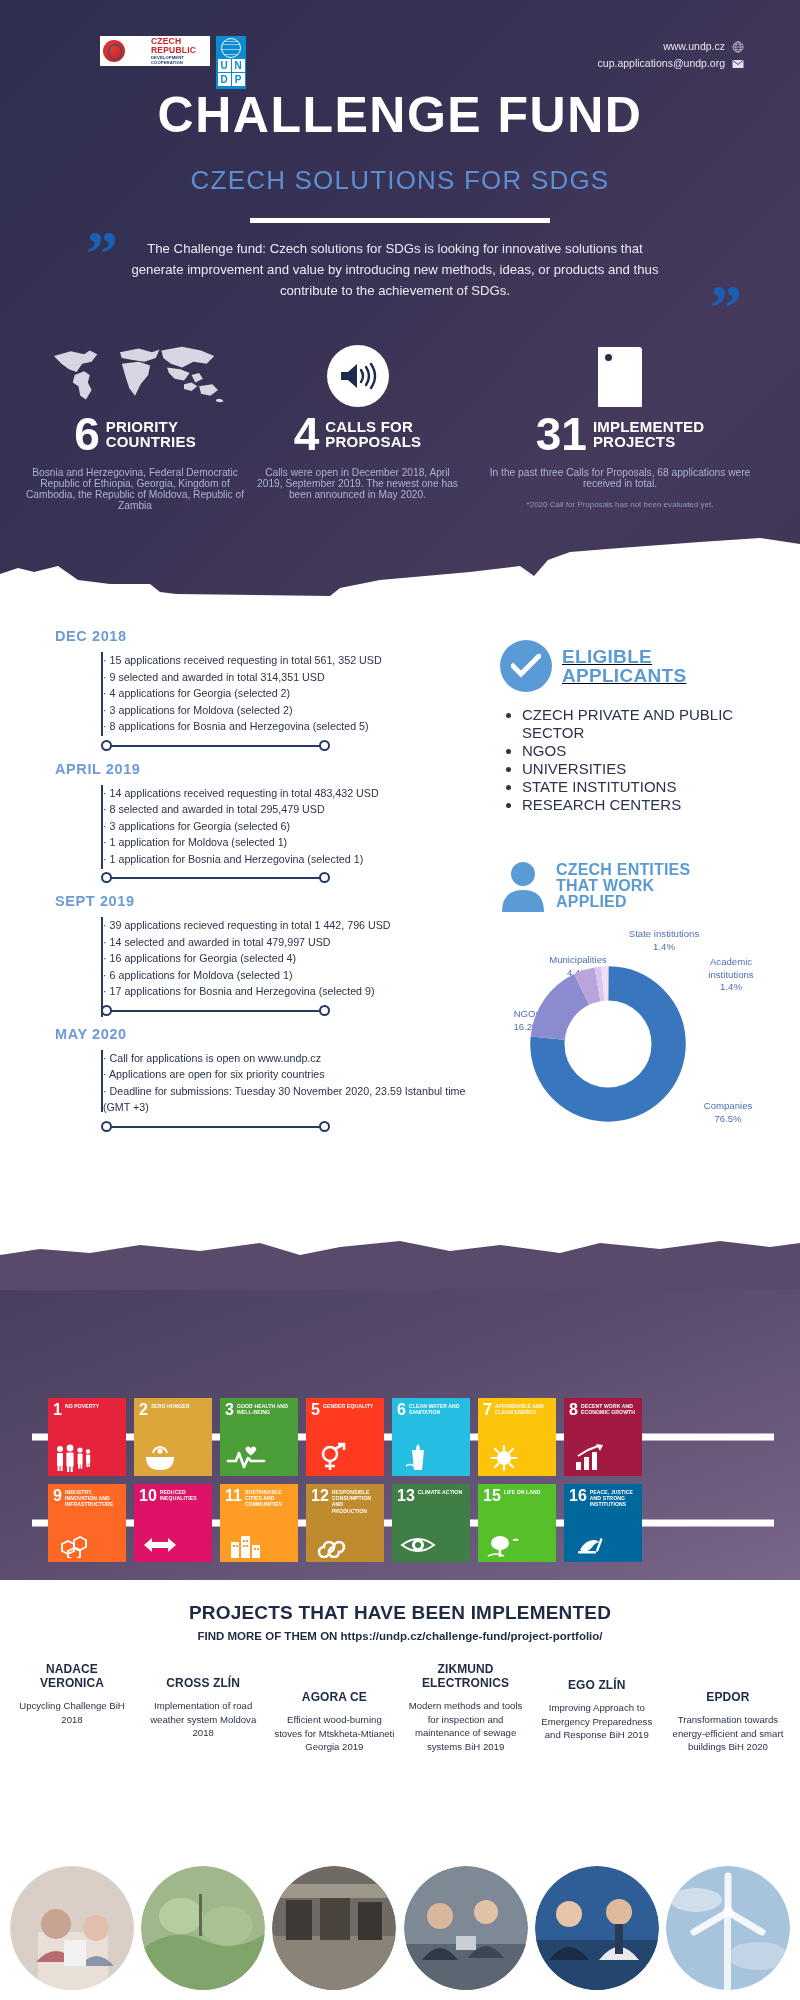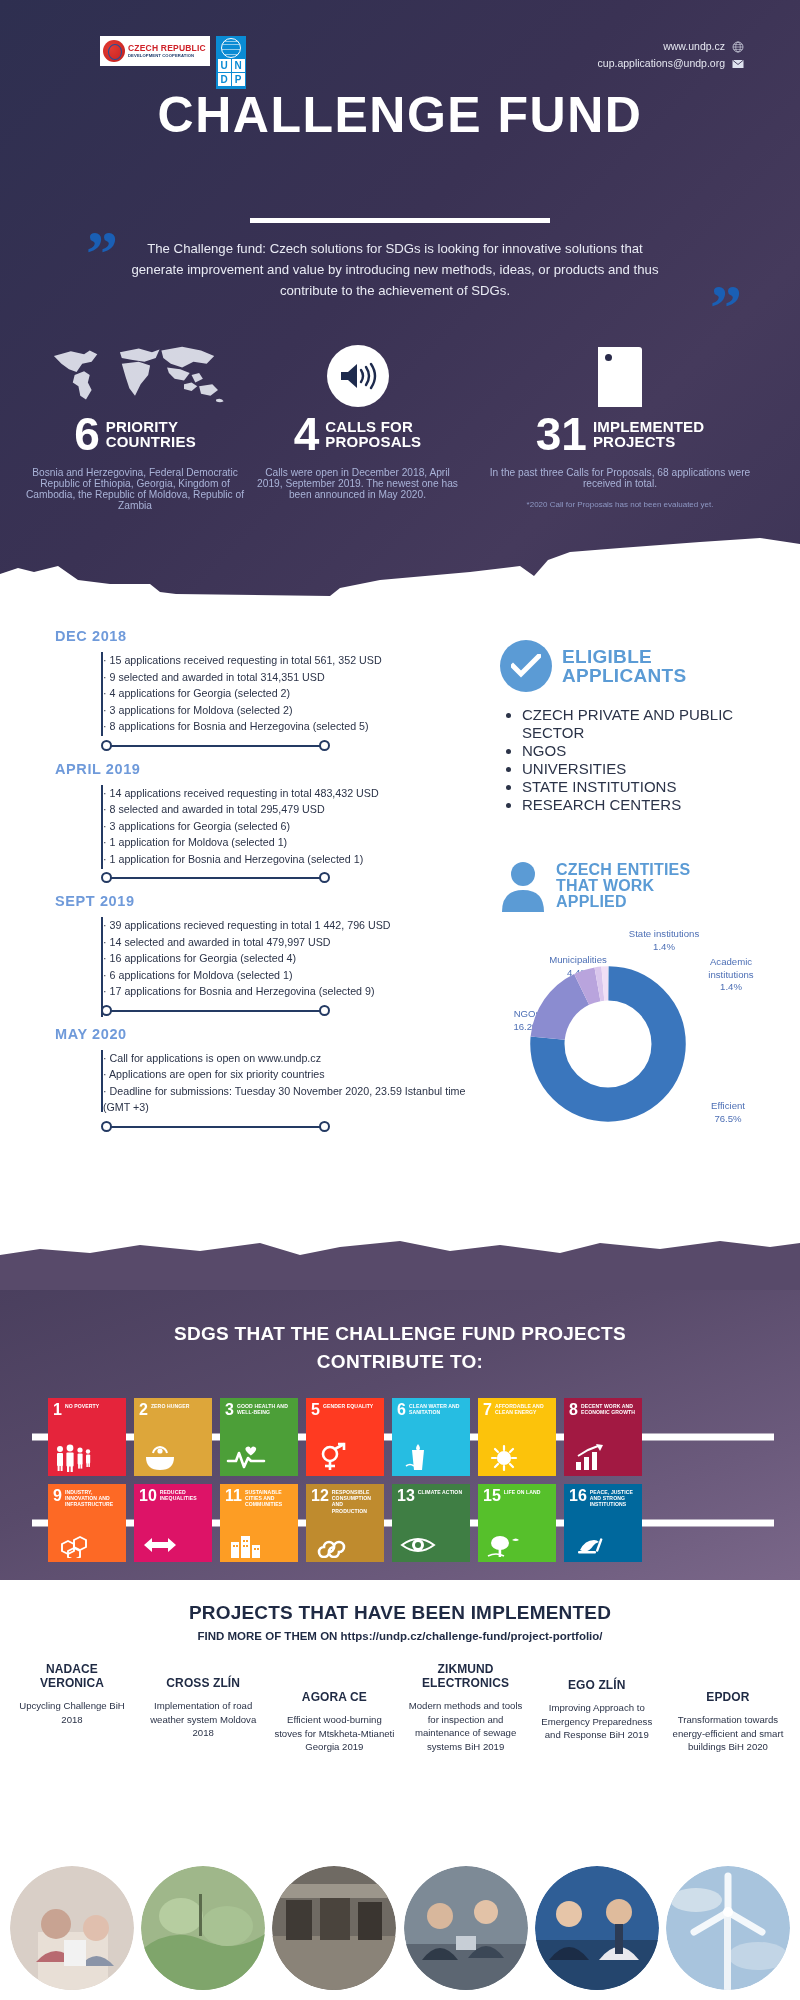--- a/index.html
+++ b/index.html
@@ -35,21 +35,21 @@
   }
   .logo-cz .globe {
     width: 22px; height: 22px; border-radius: 50%;
     background: radial-gradient(circle at 35% 35%, #e23b34 0%, #d02a26 60%, #b51f1c 100%);
     position: relative; flex: none;
   }
   .logo-cz .globe::after {
     content:""; position:absolute; left:5px; top:4px; width:12px; height:14px;
     border:1.6px solid #1e4f9c; border-radius:50%;
   }
-  .logo-cz .cz-txt { line-height: 1; }
+  .logo-cz .cz-txt { line-height: 1; margin-left: 23px; }
   .logo-cz .cz-main { font-size: 8.5px; font-weight: 700; color: #cf2229; letter-spacing: .2px; }
   .logo-cz .cz-sub  { font-size: 4.2px; font-weight: 700; color: #1b3a6b; letter-spacing: .1px; margin-top: 2px; }
 
   .logo-undp {
     width: 30px; background: #0a8bd4;
     display: flex; flex-direction: column; align-items: center;
     padding: 2px 0 3px; gap: 1px;
   }
   .logo-undp .emblem {
     width: 20px; height: 20px; border-radius: 50%;
@@ -147,21 +147,21 @@
   }
   .tl-connector .knob {
     position: absolute; top: 5px; width: 11px; height: 11px; border-radius: 50%;
     border: 2px solid #243a63; background: #ffffff;
   }
   .tl-connector .knob.a { left: 0px; }
   .tl-connector .knob.b { left: 218px; }
 
   
   .right-col { position: absolute; left: 500px; top: 30px; width: 280px; }
-  .eligible-head { display: flex; align-items: center; gap: 10px; }
+  .eligible-head { display: flex; align-items: center; gap: 10px; text-decoration: underline; }
   .check-circle {
     width: 52px; height: 52px; border-radius: 50%; background: #5b9bd5;
     display: flex; align-items: center; justify-content: center; flex: none;
   }
   .eligible-title {
     color: #5b9bd5; font-size: 19px; font-weight: 700; line-height: 19px; letter-spacing: .3px;
   }
   .eligible-list {
     margin: 14px 0 0 22px; color: #2b3348; font-size: 15px; line-height: 18px;
   }
@@ -272,20 +272,21 @@
       <div class="row">
         <span>cup.applications@undp.org</span>
         <svg viewBox="0 0 24 18">
           <rect x="1" y="1" width="22" height="16" fill="#dfe3ef"></rect>
           <path d="M1 1 L12 10 L23 1" fill="none" stroke="#3a3254" stroke-width="1.8"></path>
         </svg>
       </div>
     </div>
 
     <div class="hero-title">CHALLENGE FUND</div>
+    <div class="hero-sub">CZECH SOLUTIONS FOR SDGS</div>
     <div class="hero-rule"></div>
 
     <div class="qmark left">”</div>
     <div class="qmark right">”</div>
     <div class="hero-quote">The Challenge fund: Czech solutions for SDGs is looking for innovative solutions that generate improvement and value by introducing new methods, ideas, or products and thus contribute to the achievement of SDGs.</div>
 
     <div class="stats">
 
       <div class="stat stat-1">
         <div class="icon-wrap">
@@ -482,44 +483,40 @@
         </div>
         <div class="dlabel" style="left:26px; top:24px; width:104px;">
           <div>Municipalities</div>
           <div>4.4%</div>
         </div>
         <div class="dlabel" style="left:-6px; top:78px; width:66px;">
           <div>NGOs</div>
           <div>16.2%</div>
         </div>
         <div class="dlabel" style="left:182px; top:170px; width:92px;">
-          <div>Efficient</div>
+          <div>Companies</div>
           <div>76.5%</div>
         </div>
 
         <svg width="160" height="160" viewBox="0 0 42 42">
           <circle cx="21" cy="21" r="15.91549" fill="transparent" stroke="#3a76bd" stroke-width="9" stroke-dasharray="76.5 23.5" stroke-dashoffset="25"></circle>
           <circle cx="21" cy="21" r="15.91549" fill="transparent" stroke="#8b8cd0" stroke-width="9" stroke-dasharray="16.2 83.8" stroke-dashoffset="-51.5"></circle>
           <circle cx="21" cy="21" r="15.91549" fill="transparent" stroke="#b9a4dd" stroke-width="9" stroke-dasharray="4.4 95.6" stroke-dashoffset="-67.7"></circle>
           <circle cx="21" cy="21" r="15.91549" fill="transparent" stroke="#d9c6ec" stroke-width="9" stroke-dasharray="1.4 98.6" stroke-dashoffset="-72.1"></circle>
           <circle cx="21" cy="21" r="15.91549" fill="transparent" stroke="#f0dff5" stroke-width="9" stroke-dasharray="1.4 98.6" stroke-dashoffset="-73.5"></circle>
         </svg>
       </div>
     </div>
 
     <svg class="wave-mid" viewBox="0 0 800 70" preserveAspectRatio="none">
       <path d="M0 34 L40 28 L90 32 L140 24 L200 30 L260 22 L300 34 L340 26 L400 20 L450 30 L500 24 L560 32 L600 22 L660 28 L720 20 L770 26 L800 22 L800 70 L0 70 Z" fill="#584a6a"></path>
     </svg>
   </div>
 
   <div class="band-sdg">
-    <div class="sdg-title">
-      <div>SDGS THAT THE CHALLENGE FUND PROJECTS</div>
-      <div>CONTRIBUTE TO:</div>
-    </div>
 
     <div class="sdg-grid">
 
       <div class="sdg-row">
         <div class="sdg-card" style="background:#e5243b">
           <div class="sdg-top">
             <span class="sdg-no">1</span>
             <span class="sdg-nm">NO POVERTY</span>
           </div>
           <svg class="sdg-ic" width="40" height="28" viewBox="0 0 40 28">

